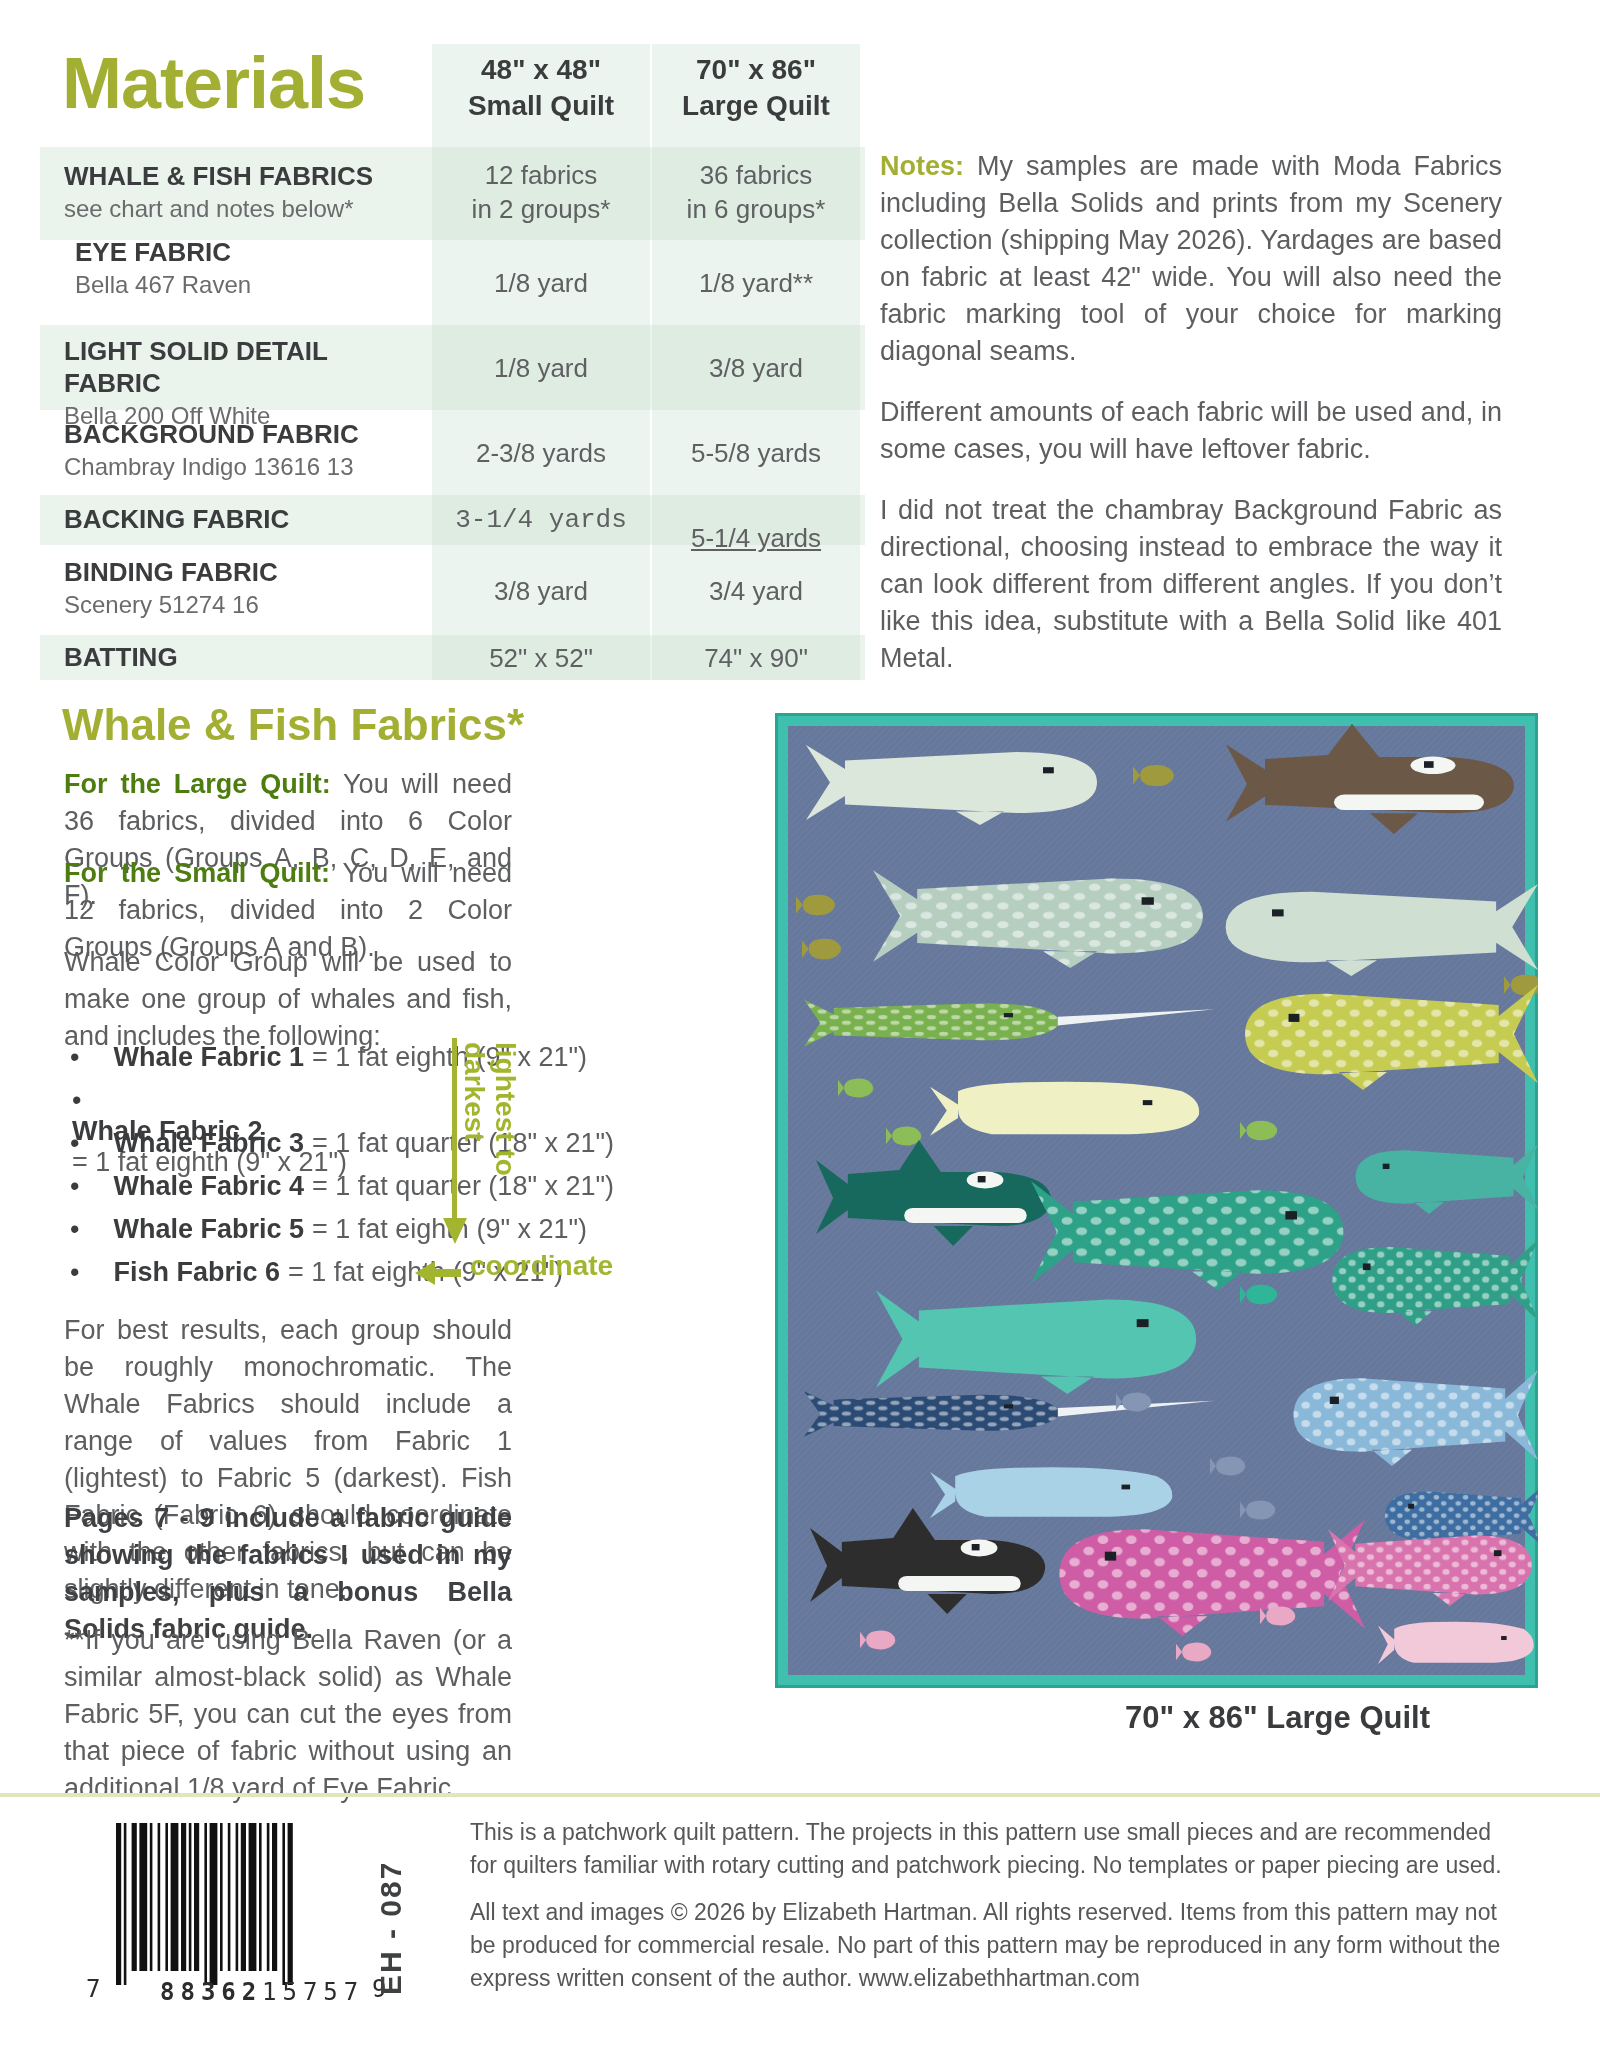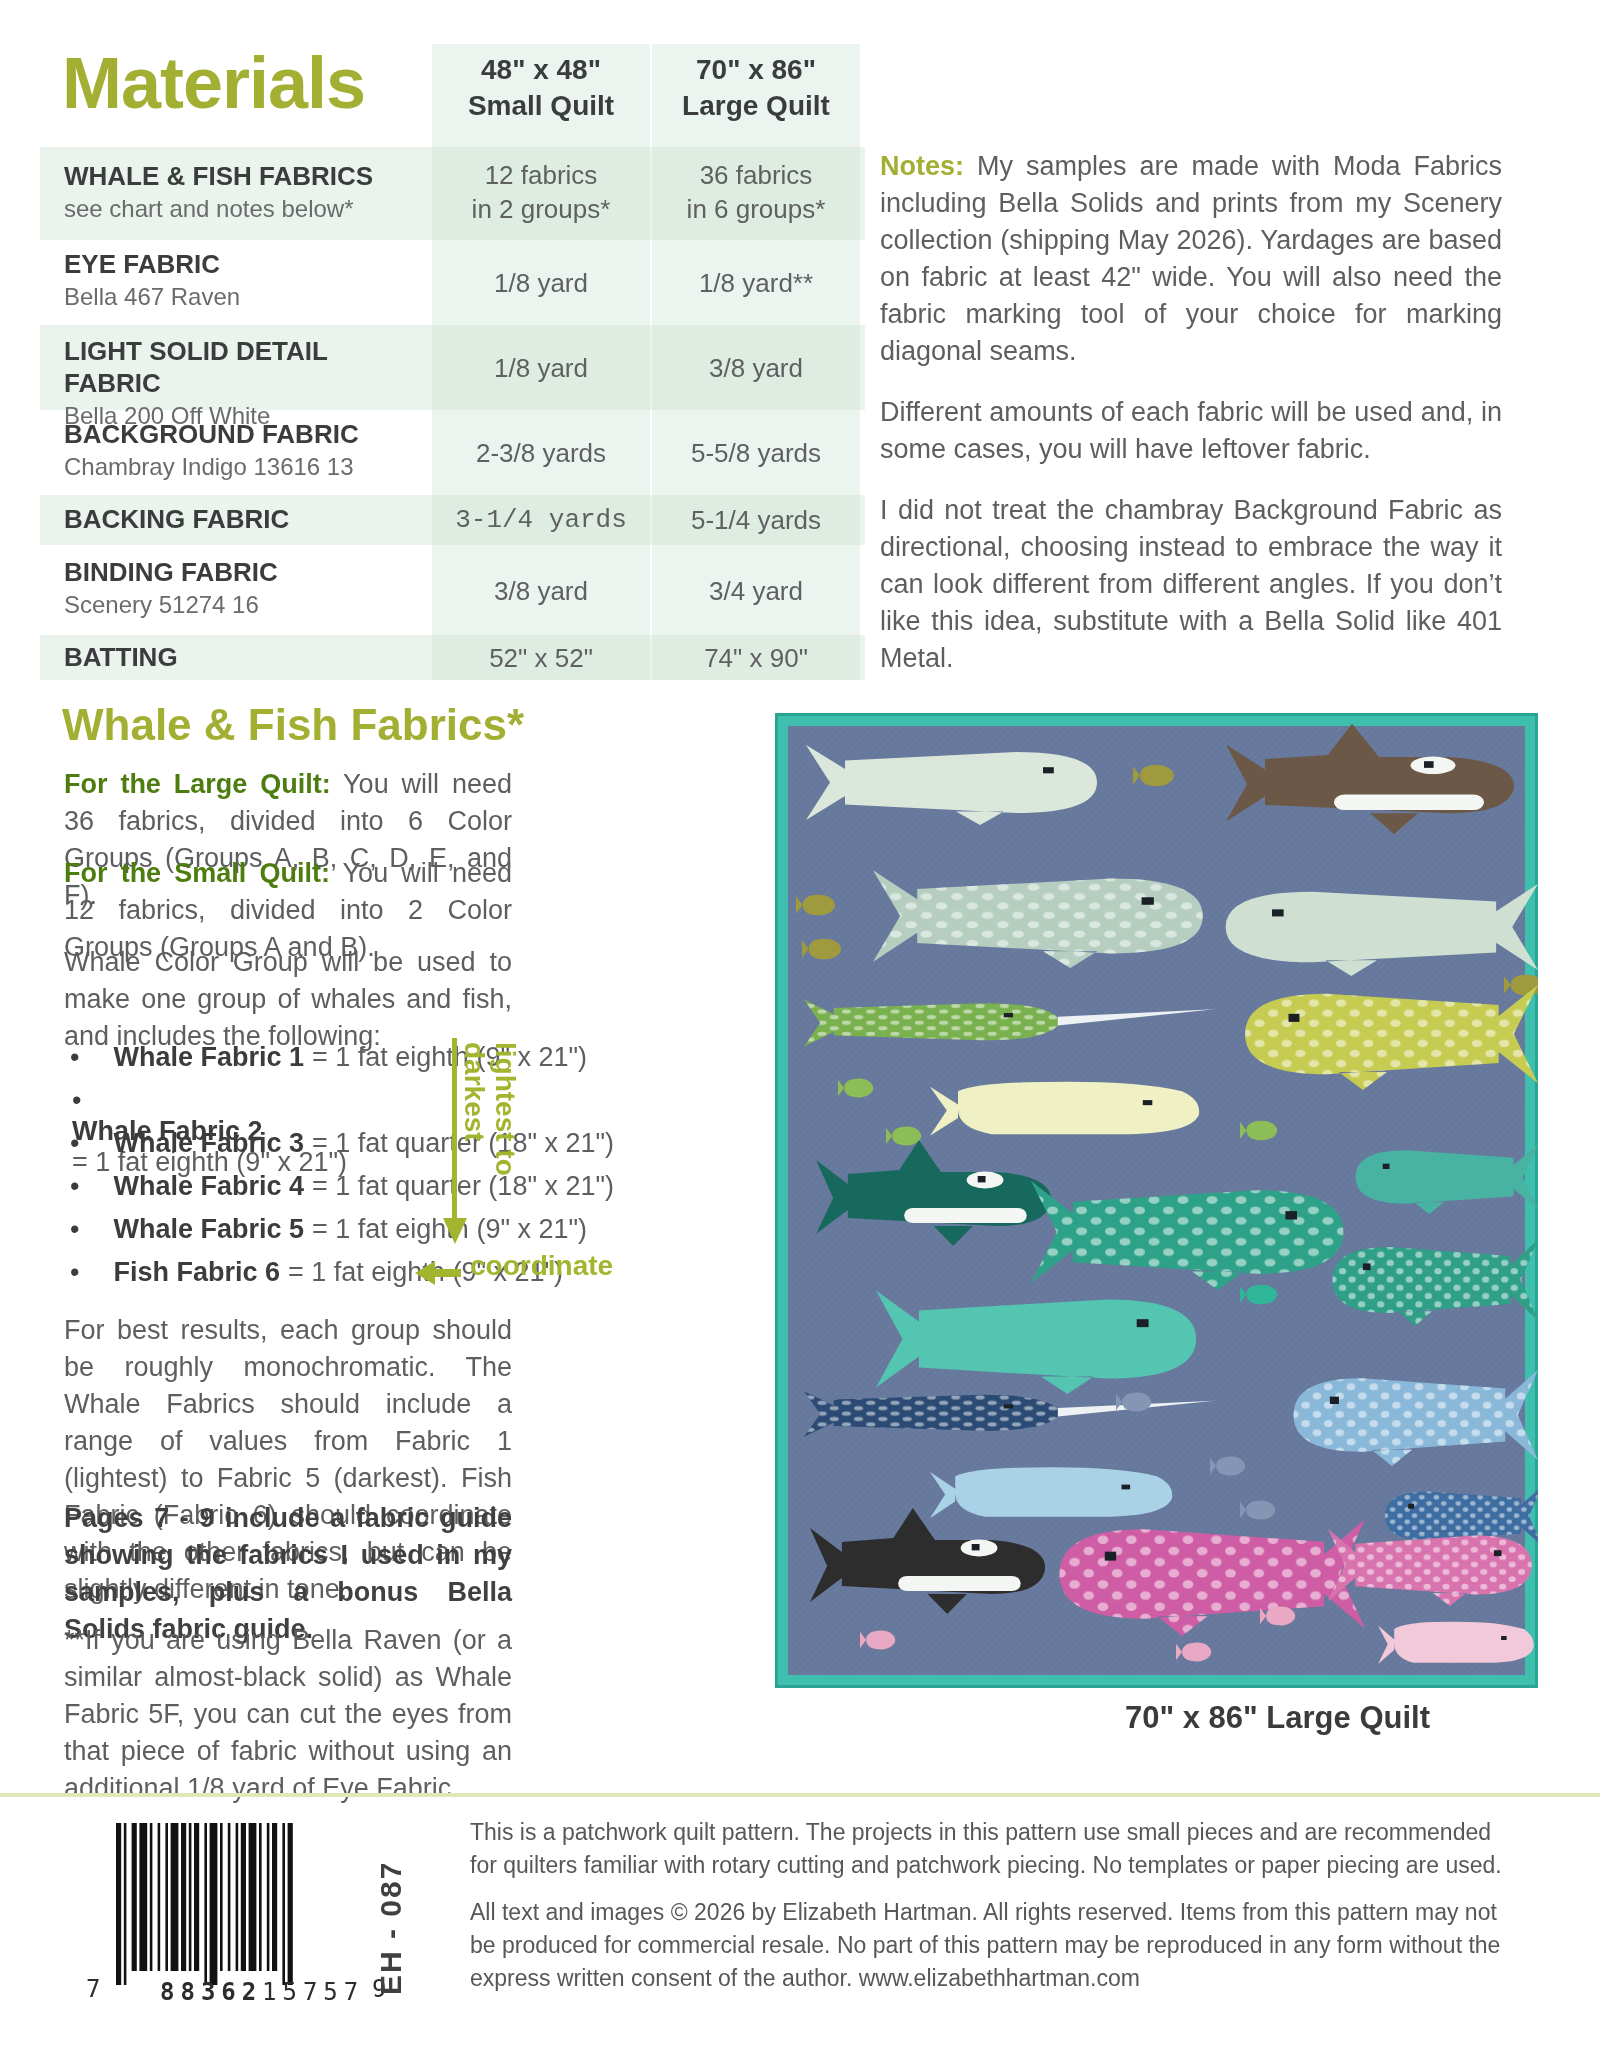--- a/index.html
+++ b/index.html
@@ -77,21 +77,21 @@
   </div>
   <div class="abs col-head large">
     <div>70" x 86"</div>
     <div>Large Quilt</div>
   </div>
 
   <div class="abs mat-label" style="top:160px;">
     <div class="main">WHALE &amp; FISH FABRICS</div>
     <div class="sub">see chart and notes below*</div>
   </div>
-  <div class="abs mat-label" style="top:248px;">
+  <div class="abs mat-label" style="top:236px;margin-left:11px;">
     <div class="main">EYE FABRIC</div>
     <div class="sub">Bella 467 Raven</div>
   </div>
   <div class="abs mat-label" style="top:335px;">
     <div class="main">LIGHT SOLID DETAIL FABRIC</div>
     <div class="sub">Bella 200 Off White</div>
   </div>
   <div class="abs mat-label" style="top:418px;">
     <div class="main">BACKGROUND FABRIC</div>
     <div class="sub">Chambray Indigo 13616 13</div>
@@ -114,21 +114,21 @@
   <div class="abs mat-val small" style="top:436px;">2-3/8 yards</div>
   <div class="abs mat-val small" style="top:503px;font-family:Liberation Mono, monospace;">3-1/4 yards</div>
   <div class="abs mat-val small" style="top:574px;">3/8 yard</div>
   <div class="abs mat-val small" style="top:641px;">52" x 52"</div>
 
   <div class="abs mat-val large" style="top:158px;">36 fabrics
 in 6 groups*</div>
   <div class="abs mat-val large" style="top:266px;">1/8 yard**</div>
   <div class="abs mat-val large" style="top:351px;">3/8 yard</div>
   <div class="abs mat-val large" style="top:436px;">5-5/8 yards</div>
-  <div class="abs mat-val large" style="top:503px;">5-1/4 yards</div>
+  <div class="abs mat-val large" style="top:521px;text-decoration:underline;">5-1/4 yards</div>
   <div class="abs mat-val large" style="top:574px;">3/4 yard</div>
   <div class="abs mat-val large" style="top:641px;">74" x 90"</div>
 
   <div class="abs notes-block">
     <p class="para"><span class="accent">Notes:</span><span> My samples are made with Moda Fabrics including Bella Solids and prints from my Scenery collection (shipping May 2026). Yardages are based on fabric at least 42" wide. You will also need the fabric marking tool of your choice for marking diagonal seams.</span></p>
     <p class="para">Different amounts of each fabric will be used and, in some cases, you will have leftover fabric.</p>
     <p class="para">I did not treat the chambray Background Fabric as directional, choosing instead to embrace the way it can look different from different angles. If you don’t like this idea, substitute with a Bella Solid like 401 Metal.</p>
   </div>
 
   <div class="abs sec-head">Whale &amp; Fish Fabrics*</div>

